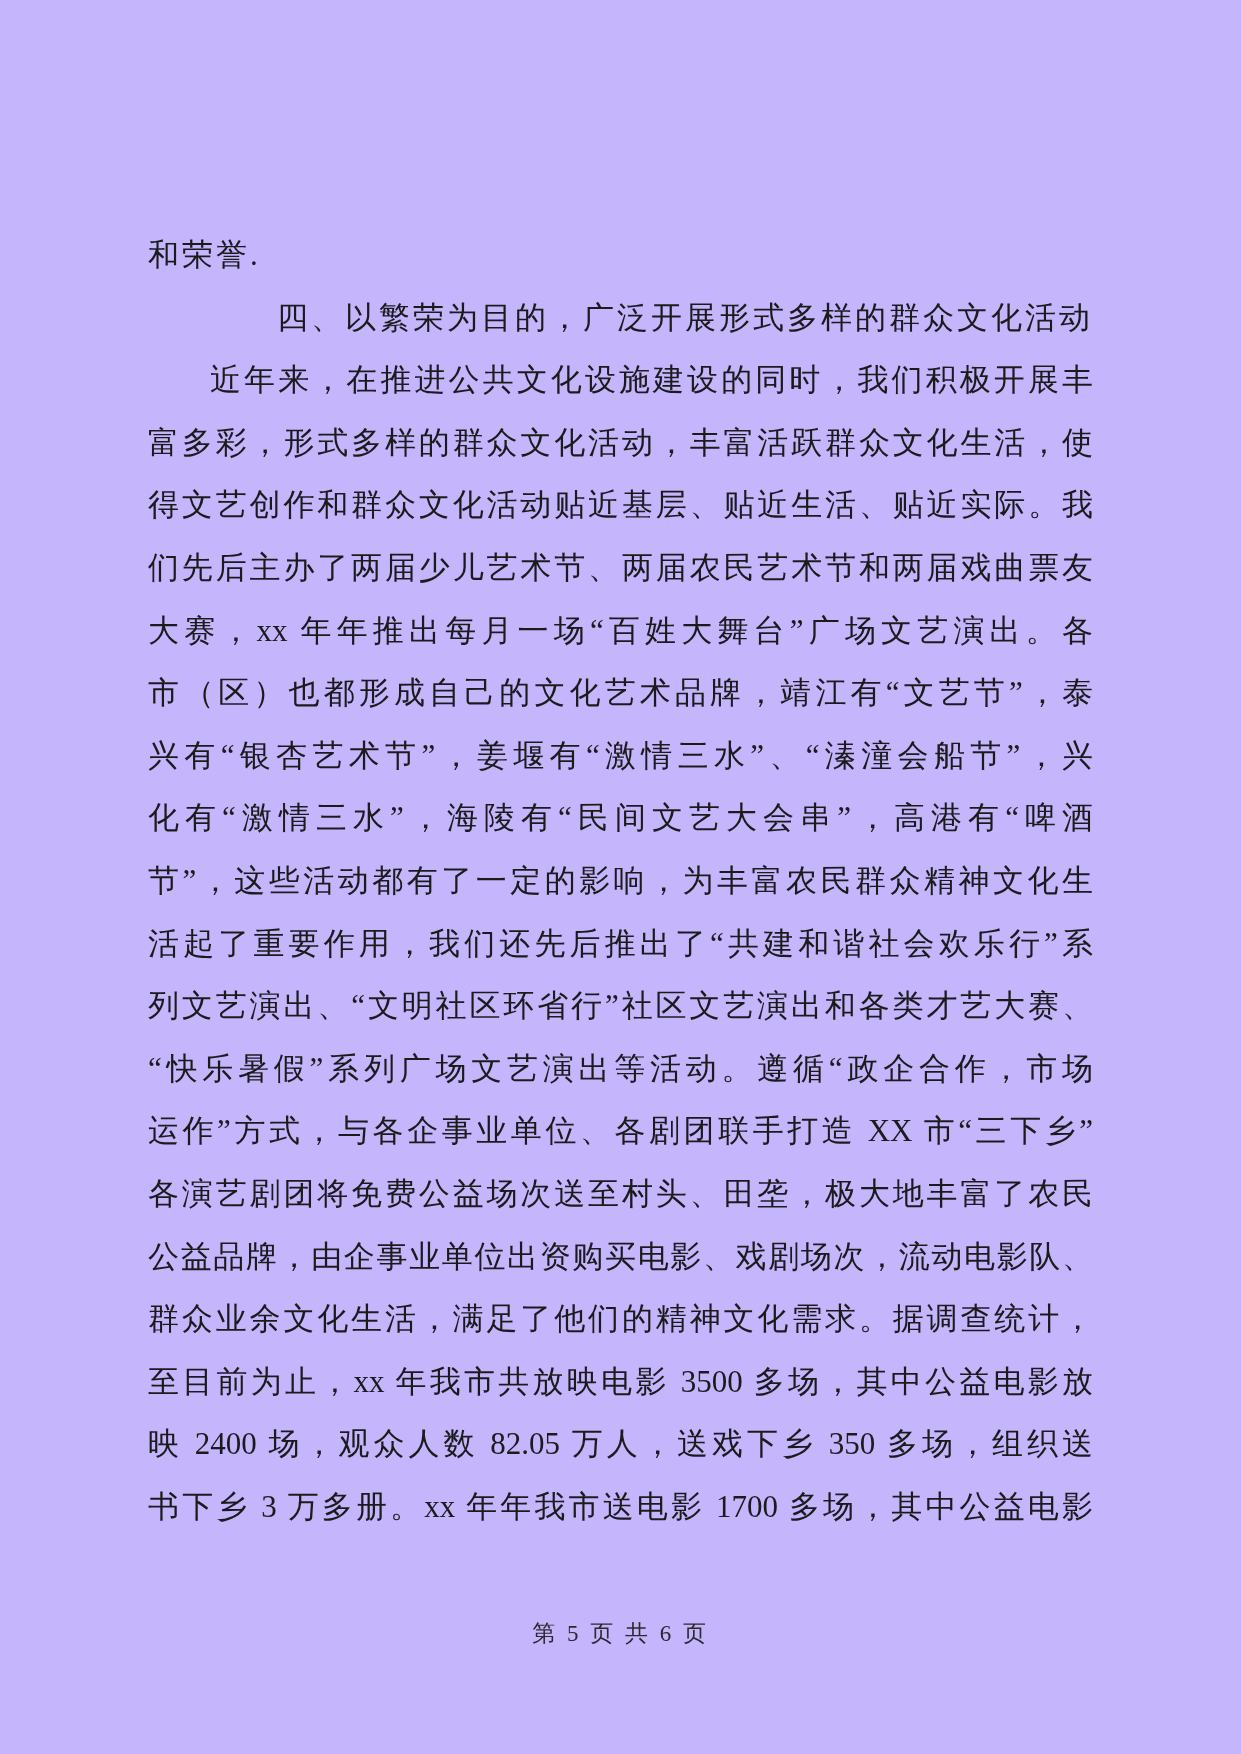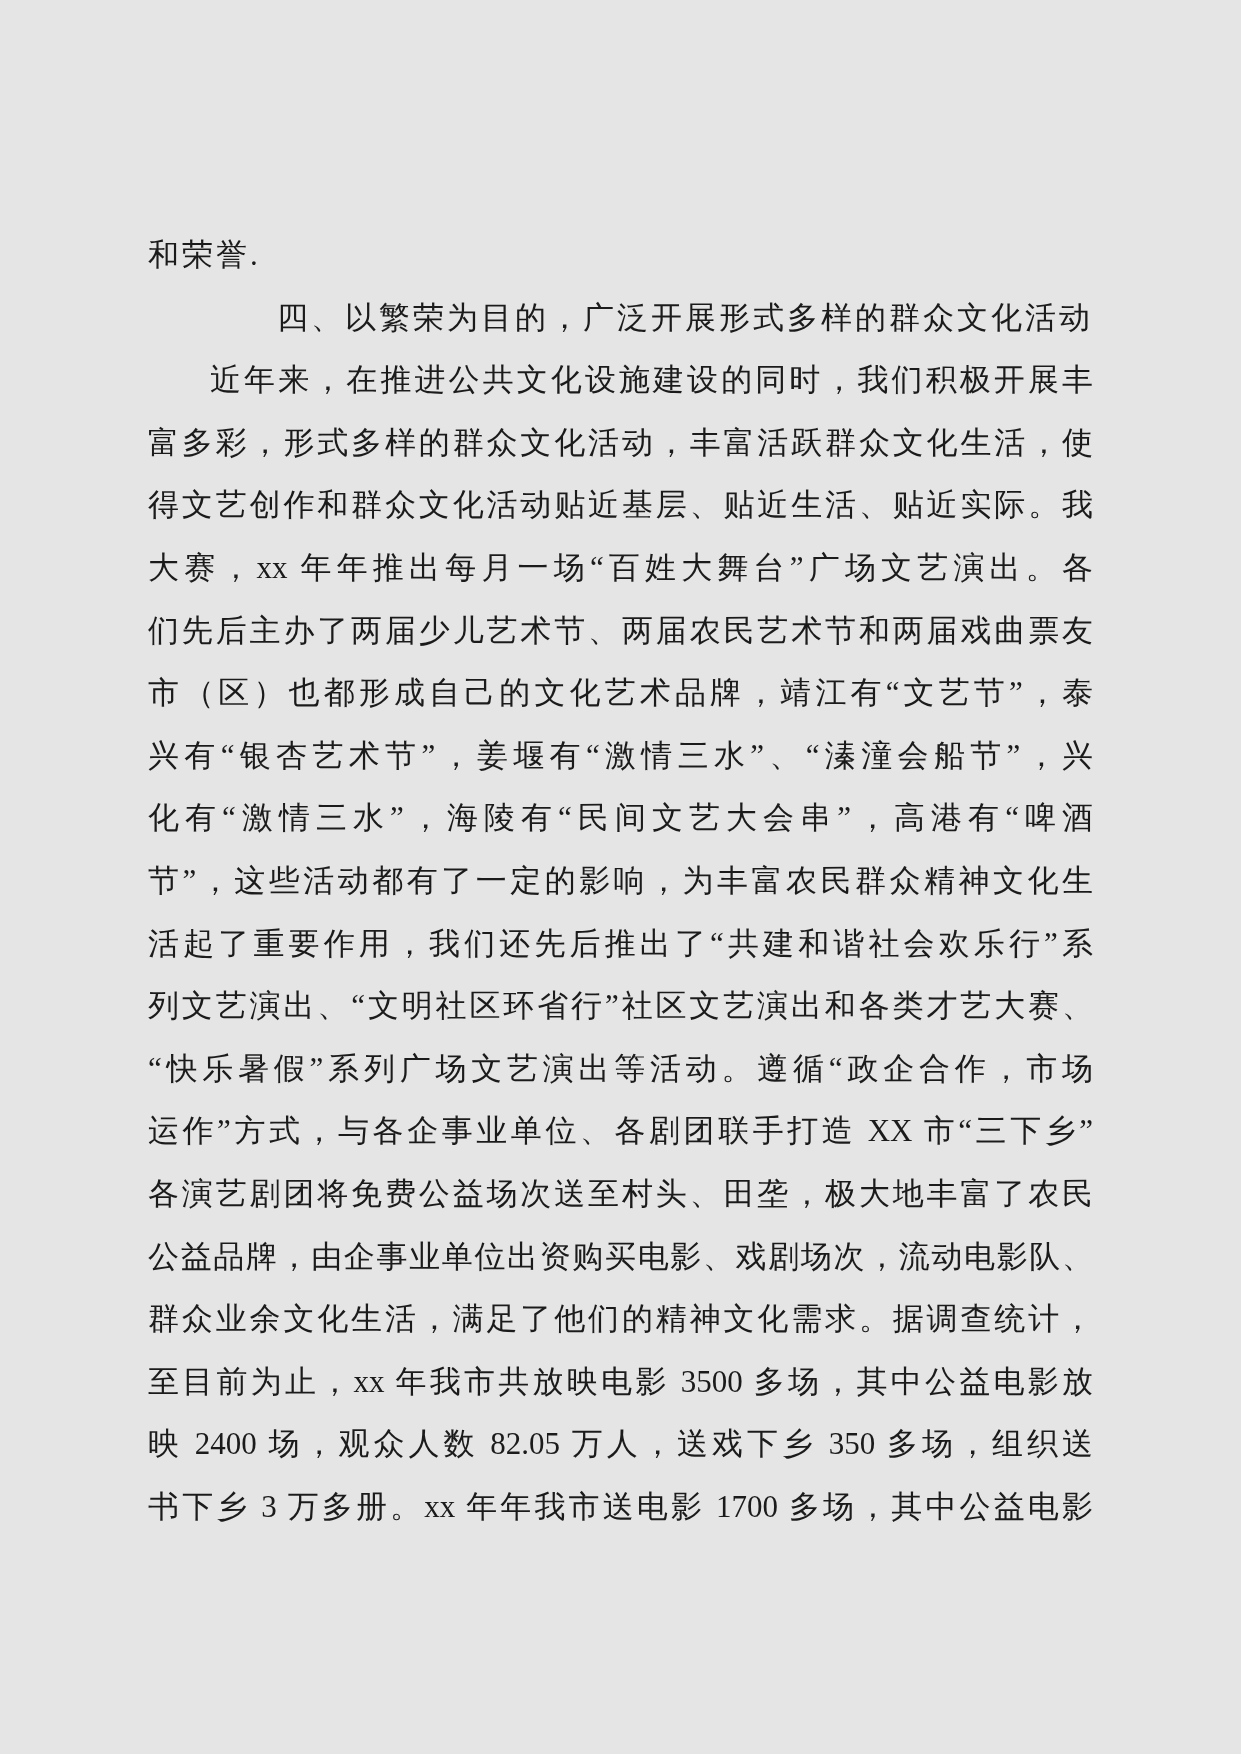--- a/index.html
+++ b/index.html
@@ -4,21 +4,21 @@
 <style>
   html, body {
     margin: 0;
     padding: 0;
     background: #ffffff;
   }
   .page {
     position: relative;
     width: 1241px;
     height: 1754px;
-    background: #e5e5e5;
+    background: #c4b5fd;
     overflow: hidden;
     font-family: "Liberation Serif", "DejaVu Serif", serif;
   }
   .content {
     position: absolute;
     left: 148px;
     top: 224px;
     width: 945px;
   }
   .line {
@@ -53,30 +53,31 @@
 </head>
 <body>
 
 <div class="page">
   <div class="content">
       <div class="line">和荣誉.</div>
       <div class="line i">四、以繁荣为目的，广泛开展形式多样的群众文化活动</div>
       <div class="line j i">近年来，在推进公共文化设施建设的同时，我们积极开展丰</div>
       <div class="line j">富多彩，形式多样的群众文化活动，丰富活跃群众文化生活，使</div>
       <div class="line j">得文艺创作和群众文化活动贴近基层、贴近生活、贴近实际。我</div>
+      <div class="line j">们先后主办了两届少儿艺术节、两届农民艺术节和两届戏曲票友</div>
       <div class="line j">大赛，xx 年年推出每月一场“百姓大舞台”广场文艺演出。各</div>
-      <div class="line j">们先后主办了两届少儿艺术节、两届农民艺术节和两届戏曲票友</div>
       <div class="line j">市（区）也都形成自己的文化艺术品牌，靖江有“文艺节”，泰</div>
       <div class="line j">兴有“银杏艺术节”，姜堰有“激情三水”、“溱潼会船节”，兴</div>
       <div class="line j">化有“激情三水”，海陵有“民间文艺大会串”，高港有“啤酒</div>
       <div class="line j">节”，这些活动都有了一定的影响，为丰富农民群众精神文化生</div>
       <div class="line j">活起了重要作用，我们还先后推出了“共建和谐社会欢乐行”系</div>
       <div class="line j">列文艺演出、“文明社区环省行”社区文艺演出和各类才艺大赛、</div>
       <div class="line j">“快乐暑假”系列广场文艺演出等活动。遵循“政企合作，市场</div>
       <div class="line j">运作”方式，与各企事业单位、各剧团联手打造 XX 市“三下乡”</div>
       <div class="line j">各演艺剧团将免费公益场次送至村头、田垄，极大地丰富了农民</div>
       <div class="line j">公益品牌，由企事业单位出资购买电影、戏剧场次，流动电影队、</div>
       <div class="line j">群众业余文化生活，满足了他们的精神文化需求。据调查统计，</div>
       <div class="line j">至目前为止，xx 年我市共放映电影 3500 多场，其中公益电影放</div>
       <div class="line j">映 2400 场，观众人数 82.05 万人，送戏下乡 350 多场，组织送</div>
       <div class="line j">书下乡 3 万多册。xx 年年我市送电影 1700 多场，其中公益电影</div>
     </div>
+  <div class="footer">第 5 页 共 6 页</div>
 </div>
 
 </body></html>

